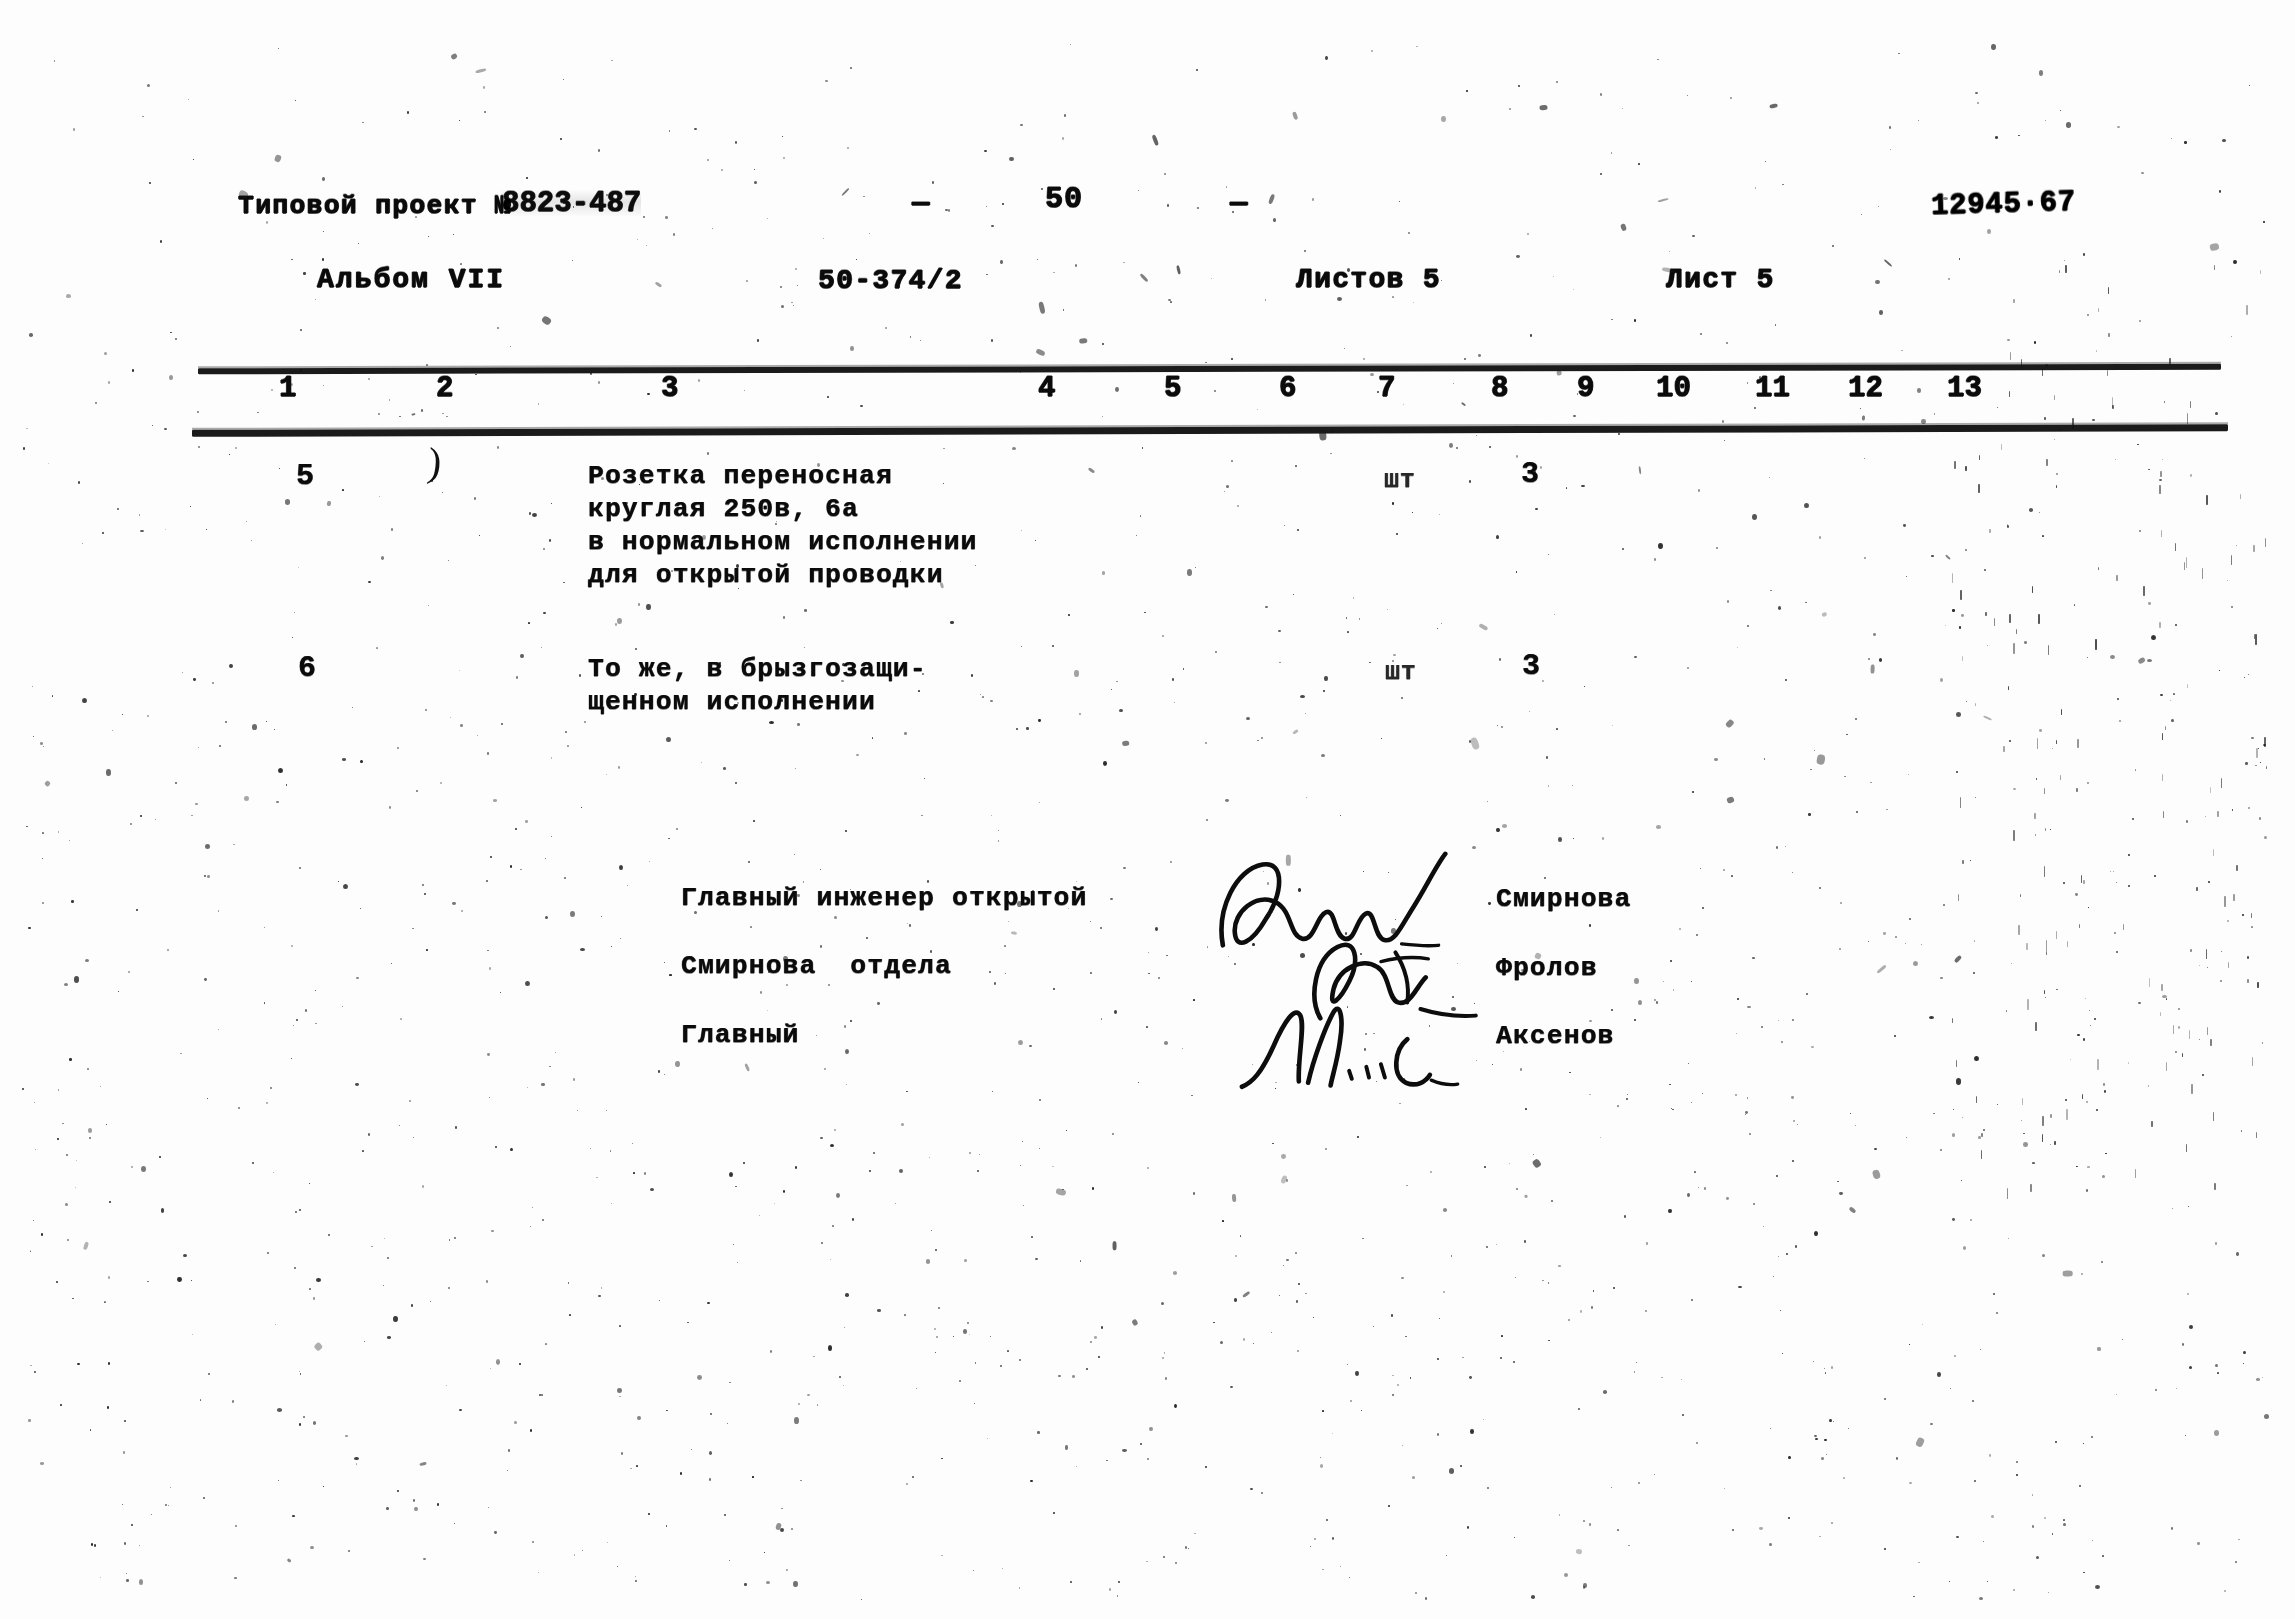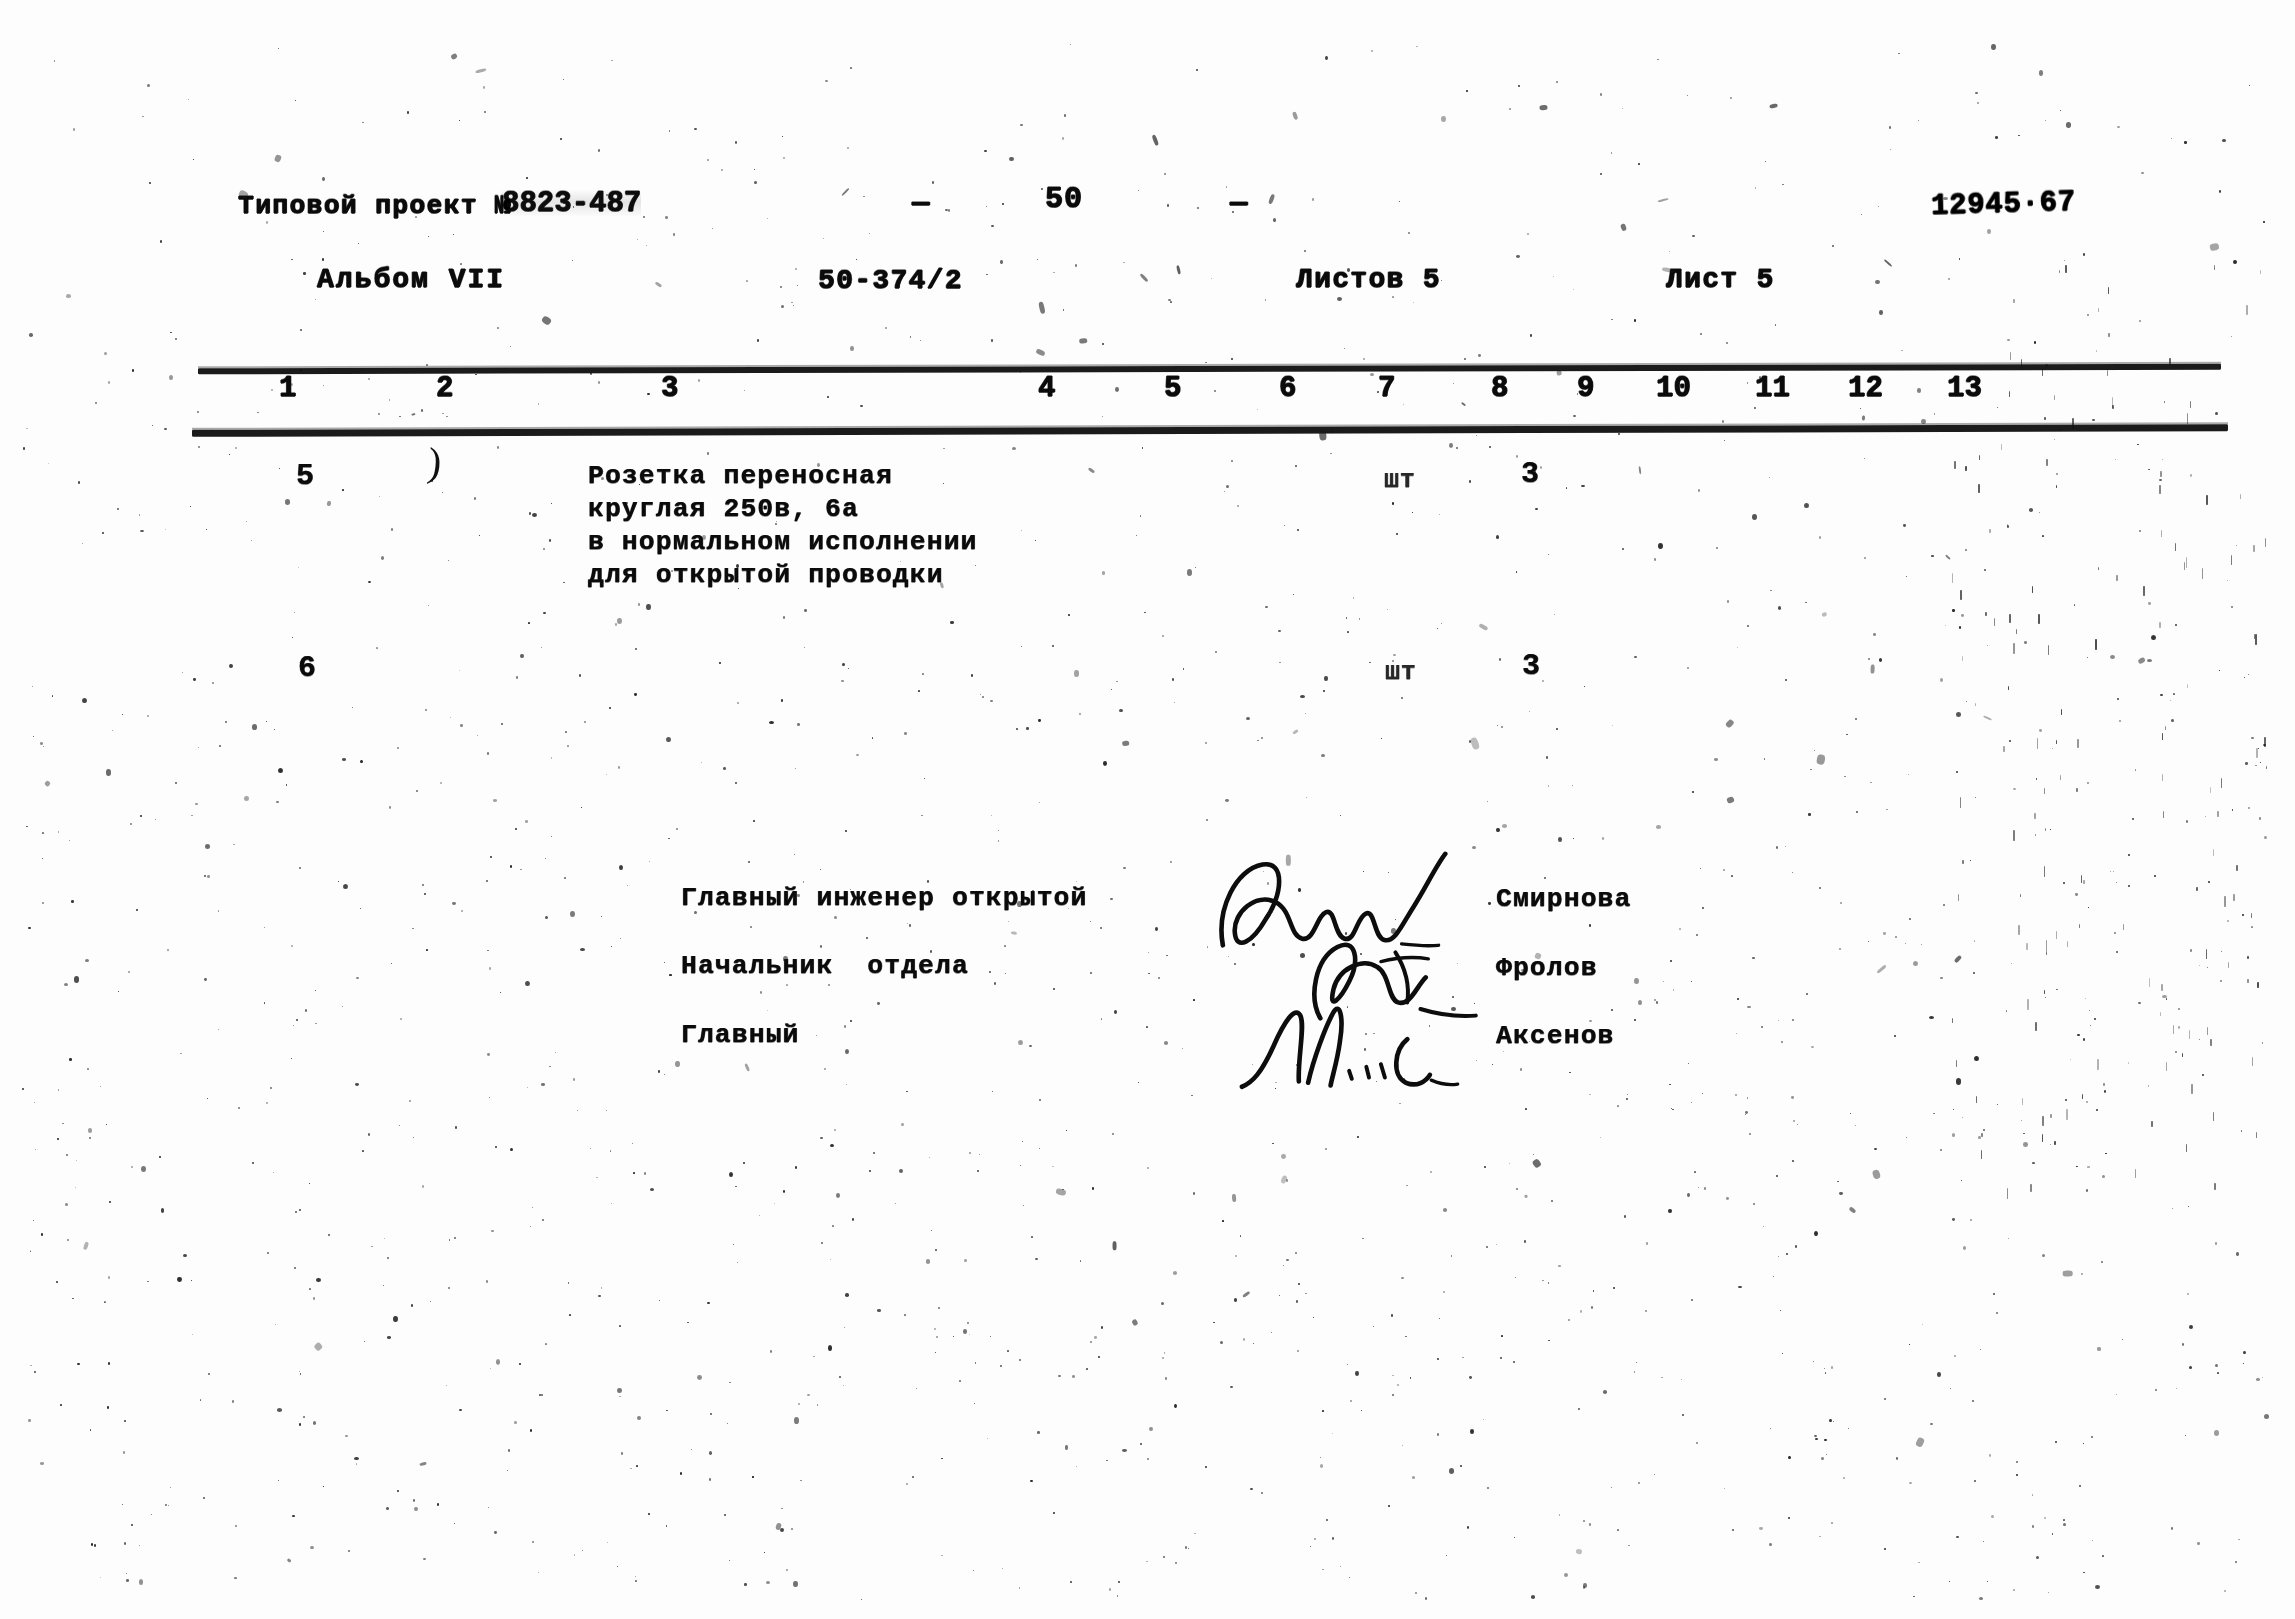--- a/index.html
+++ b/index.html
@@ -244,29 +244,31 @@
 круглая 250в, 6а
 в нормальном исполнении
 для открытой проводки</div>
 
   <div class="tw unit faint" id="row5-unit">шт</div>
 
   <div class="tw qty" id="row5-qty">3</div>
 
   <div class="tw rownum" id="row6-num">6</div>
 
+  <div class="tw desc" id="row6-desc">То же, в брызгозащи-
+щенном исполнении</div>
 
   <div class="tw unit faint" id="row6-unit">шт</div>
 
   <div class="tw qty" id="row6-qty">3</div>
 
   <div class="tw sig-label" id="sig1-label">Главный инженер открытой</div>
   <div class="tw sig-name" id="sig1-name">Смирнова</div>
 
-  <div class="tw sig-label" id="sig2-label">Начальник  отдела</div>
+  <div class="tw sig-label" id="sig2-label">Смирнова  отдела</div>
   <div class="tw sig-name" id="sig2-name">Фролов</div>
 
   <div class="tw sig-label" id="sig3-label">Главный</div>
   <div class="tw sig-name" id="sig3-name">Аксенов</div>
 
   <svg class="autograph" id="auto1" width="278" height="139" viewBox="0 0 420 210">
     <path d="M30 150 C20 95, 50 35, 90 28 C125 22, 120 75, 95 110
              C75 145, 50 160, 48 130 C46 100, 80 70, 110 85
              C135 98, 130 135, 150 140 C168 144, 172 105, 186 100
              C200 95, 198 135, 214 140 C230 145, 232 108, 246 102

